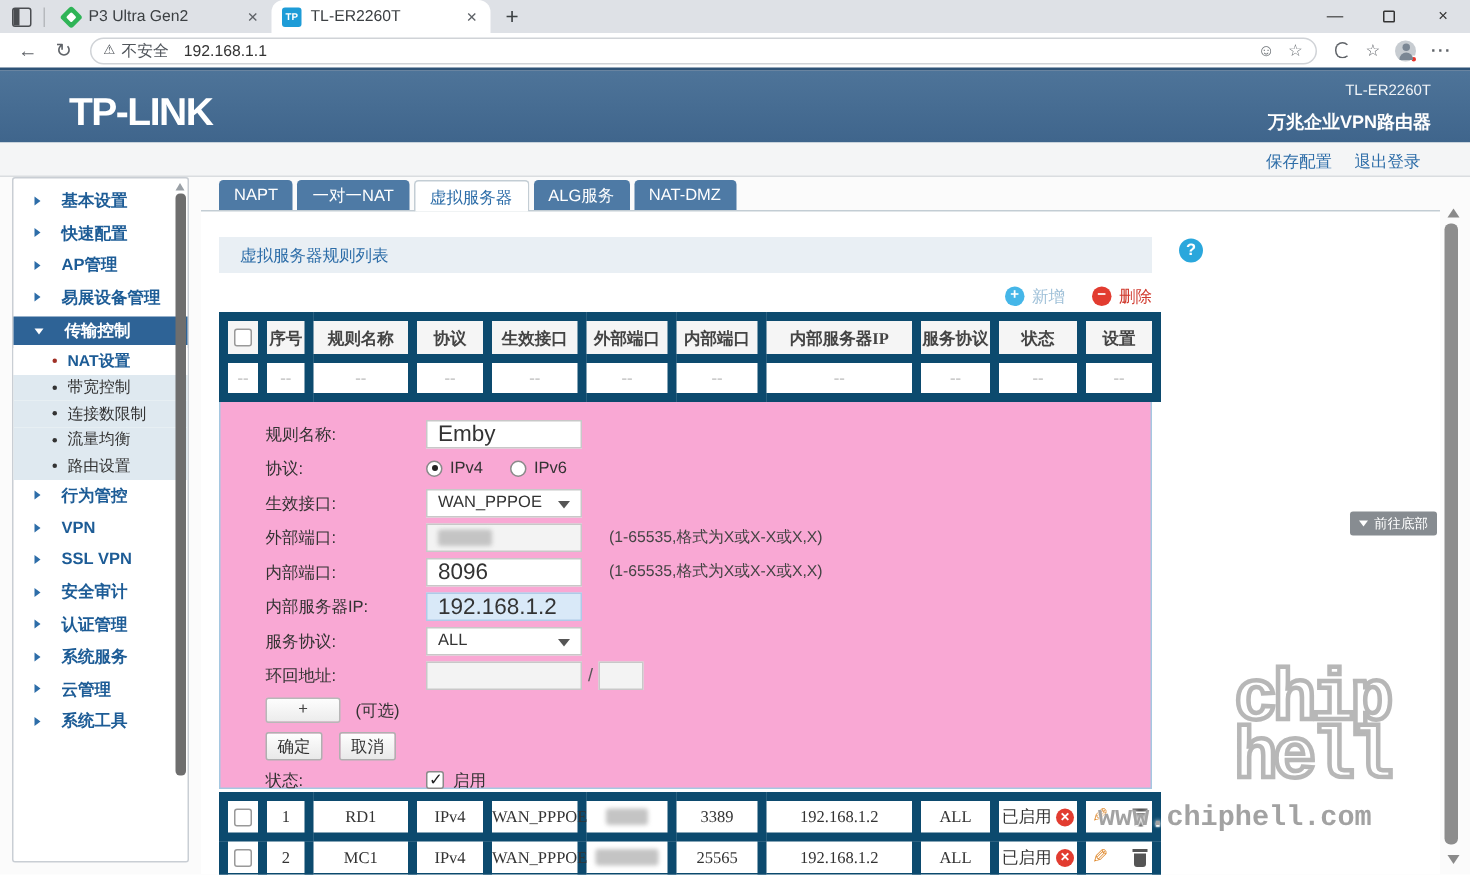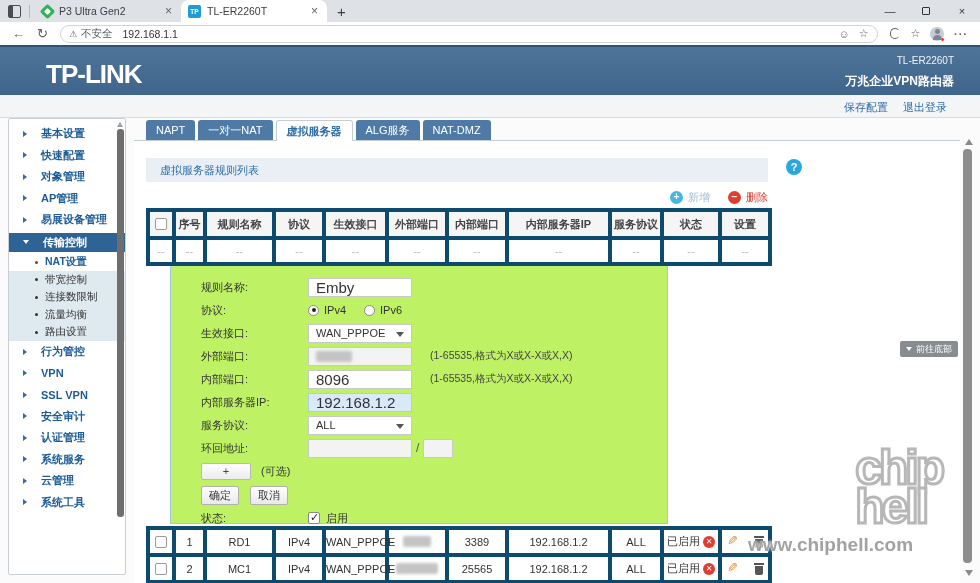--- a/index.html
+++ b/index.html
@@ -61,51 +61,51 @@
   .sub-item .lbl { margin-left:7px; font-size:10.5px; color:#333; }
   .sub-item.active { background:#ffffff; }
   .sub-item.active .dot { background:#a03026; }
   .sub-item.active .lbl { color:#1d5c96; font-weight:bold; }
   .side-scroll-up { position:absolute; right:2px; top:3px; width:0; height:0; border-bottom:5px solid #9aa0a6; border-left:3.5px solid transparent; border-right:3.5px solid transparent; }
   .side-thumb { position:absolute; right:1px; top:10px; width:7px; height:388px; background:#6e6e6e; border-radius:3px; }
 
   
   .mtabs { position:absolute; left:146px; top:120px; height:20px; display:flex; }
   .mtab { background:#4e7aa5; color:#fff; font-size:11px; padding:0 10px; height:20px; display:flex; align-items:center; border-radius:3px 3px 0 0; margin-right:3px; }
-  .mtab.active { background:#fff; color:#2d6da8; border:1px solid #c3cdd4; border-bottom:none; height:21px; font-weight:bold; }
+  .mtab.active { background:#fff; color:#2d6da8; border:1px solid #c3cdd4; border-bottom:none; height:21px; font-weight:normal; }
   .content-topline { position:absolute; left:134px; top:140px; width:826px; height:443px; background:#fff; border-top:1px solid #c3cdd4; }
 
   .help-ico { position:absolute; left:786px; top:159px; width:16px; height:16px; border-radius:50%; background:#2aa7dc; color:#fff; font-size:11px; font-weight:bold; display:flex; align-items:center; justify-content:center; }
 
   .section-bar { position:absolute; left:146px; top:158px; width:622px; height:24px; background:#e9eff4; display:flex; align-items:center; }
   .section-bar span { margin-left:14px; font-size:11px; color:#2d6da8; }
 
   .toolbar { position:absolute; left:146px; top:189px; width:622px; height:16px; display:flex; justify-content:flex-end; align-items:center; font-size:11px; }
   .tool { display:flex; align-items:center; margin-left:18px; }
   .tool .circ { width:13px; height:13px; border-radius:50%; color:#fff; font-size:10px; font-weight:bold; display:flex; align-items:center; justify-content:center; margin-right:5px; line-height:1; }
   .tool.add .circ { background:#45b6e8; }
   .tool.add .tlbl { color:#9fc0d8; }
   .tool.del .circ { background:#e23c30; }
   .tool.del .tlbl { color:#d03a2e; }
 
   
   .table-wrap { position:absolute; left:146px; top:208px; width:622px; }
   table.grid { border-collapse:collapse; width:622px; table-layout:fixed; }
-  table.grid td, table.grid th { border:4px solid #0c4a6e; font-size:11px; text-align:center; vertical-align:middle; }
+  table.grid td, table.grid th { border:6px solid #0c4a6e; font-size:11px; text-align:center; vertical-align:middle;font-family:Liberation Serif, serif; }
   table.grid th { height:28px; background:#f5f5f5; color:#444; font-weight:bold; }
   tr.filter td { height:26px; color:#bcbcbc; background:#fff; }
   tr.datarow td { height:27px; background:#fff; color:#333; }
   .cbx { width:12px; height:12px; border:1px solid #999; border-radius:2px; background:#fff; margin:0 auto; }
   .blur-blob { height:11px; background:#c4c4c4; border-radius:2px; filter:blur(1.5px); margin:0 auto; }
   .statuscell { display:flex; align-items:center; justify-content:center; }
   .redx { width:12px; height:12px; border-radius:50%; background:#e23c30; color:#fff; font-size:8px; font-weight:bold; display:flex; align-items:center; justify-content:center; margin-left:3px; line-height:1; }
   .ops { display:flex; align-items:center; justify-content:center; gap:14px; }
 
   
-  .form-block { width:498px; height:258px; border:1px solid #a5c8e1; border-top:none; background:#bef264; padding-top:11px;margin-left:24px; }
+  .form-block { width:622px; height:258px; border:1px solid #a5c8e1; border-top:none; background:#f9a8d4; padding-top:11px; }
   .frow { height:20px; margin-bottom:3px; display:flex; align-items:center; }
   .flabel { margin-left:30px; width:107px; font-size:11px; color:#333; }
   .finput { width:104px; height:19px; border:1px solid #c8c8c8; font-size:15px; color:#333; padding:0 7px; background:#fff; font-family:"Liberation Sans","DejaVu Sans",sans-serif; }
   .finput.hl { background:#d9e9f8; border-color:#aecbe8; }
   .fselect { width:104px; height:19px; border:1px solid #c8c8c8; background:#fff; display:flex; align-items:center; font-size:11px; color:#333; padding:0 7px; position:relative; }
   .fselect .dar { position:absolute; right:7px; top:7px; width:0; height:0; border-top:5px solid #555; border-left:4px solid transparent; border-right:4px solid transparent; }
   .fhint { font-size:10.5px; color:#444; margin-left:18px; }
   .radio { width:11px; height:11px; border:1px solid #8a8a8a; border-radius:50%; background:#fff; position:relative; }
   .radio.on::after { content:""; position:absolute; left:2.5px; top:2.5px; width:4px; height:4px; border-radius:50%; background:#222; }
   .rlbl { font-size:11px; color:#333; margin:0 18px 0 5px; }
@@ -123,21 +123,21 @@
   .pencil { width:13px; height:13px; position:relative; }
   .pencil::before { content:"✎"; position:absolute; left:0; top:-2px; font-size:13px; color:#e08a2e; transform:scaleX(-1); }
   .trash { width:10px; height:12px; position:relative; }
   .trash::before { content:""; position:absolute; left:1px; top:3px; width:8px; height:9px; background:#555; border-radius:0 0 2px 2px; }
   .trash::after { content:""; position:absolute; left:0; top:0; width:10px; height:2px; background:#555; }
 
   
   .goto-bottom { position:absolute; left:900px; top:341px; width:58px; height:16px; background:rgba(125,130,136,0.92); border-radius:2px; color:#fff; font-size:9px; display:flex; align-items:center; justify-content:center; }
   .goto-bottom .chev { width:0; height:0; border-top:4px solid #fff; border-left:3.5px solid transparent; border-right:3.5px solid transparent; margin-right:4px; }
 
-  .watermark { position:absolute; left:748px; top:448px; width:212px; height:130px; pointer-events:none; }
+  .watermark { position:absolute; left:732px; top:448px; width:212px; height:130px; pointer-events:none;font-family:Liberation Mono, monospace; }
   .wm-logo { position:absolute; right:18px; top:0; font-size:48px; line-height:0.82; font-weight:bold; color:#ffffff; -webkit-text-stroke:3px #ababab; text-shadow:0 0 2px #bbb; opacity:0.85; letter-spacing:-3px; }
   .wm-url { position:absolute; left:0; top:86px; font-size:19px; font-weight:bold; color:#a2a2a2; text-shadow:0 1px 1px #fff, 0 0 3px #fff; }
 
   .pg-scroll-up { position:absolute; left:965px; top:139px; width:0; height:0; border-bottom:6px solid #8a8a8a; border-left:4px solid transparent; border-right:4px solid transparent; }
   .pg-thumb { position:absolute; left:963px; top:149px; width:9px; height:414px; background:#8d8d8d; border-radius:4px; }
   .pg-scroll-down { position:absolute; left:965px; top:570px; width:0; height:0; border-top:6px solid #8a8a8a; border-left:4px solid transparent; border-right:4px solid transparent; }
 </style>
 </head>
 <body>
 
@@ -197,24 +197,20 @@
 
 <div class="sidebar">
   <div style="height:4px"></div>
   <div class="side-item">
       <span class="arrow"></span>
       <span class="lbl">基本设置</span>
     </div>
   <div class="side-item">
       <span class="arrow"></span>
       <span class="lbl">快速配置</span>
-    </div>
-  <div class="side-item">
-      <span class="arrow"></span>
-      <span class="lbl">对象管理</span>
     </div>
   <div class="side-item">
       <span class="arrow"></span>
       <span class="lbl">AP管理</span>
     </div>
   <div class="side-item">
       <span class="arrow"></span>
       <span class="lbl">易展设备管理</span>
     </div>
   <div class="side-item selected">

